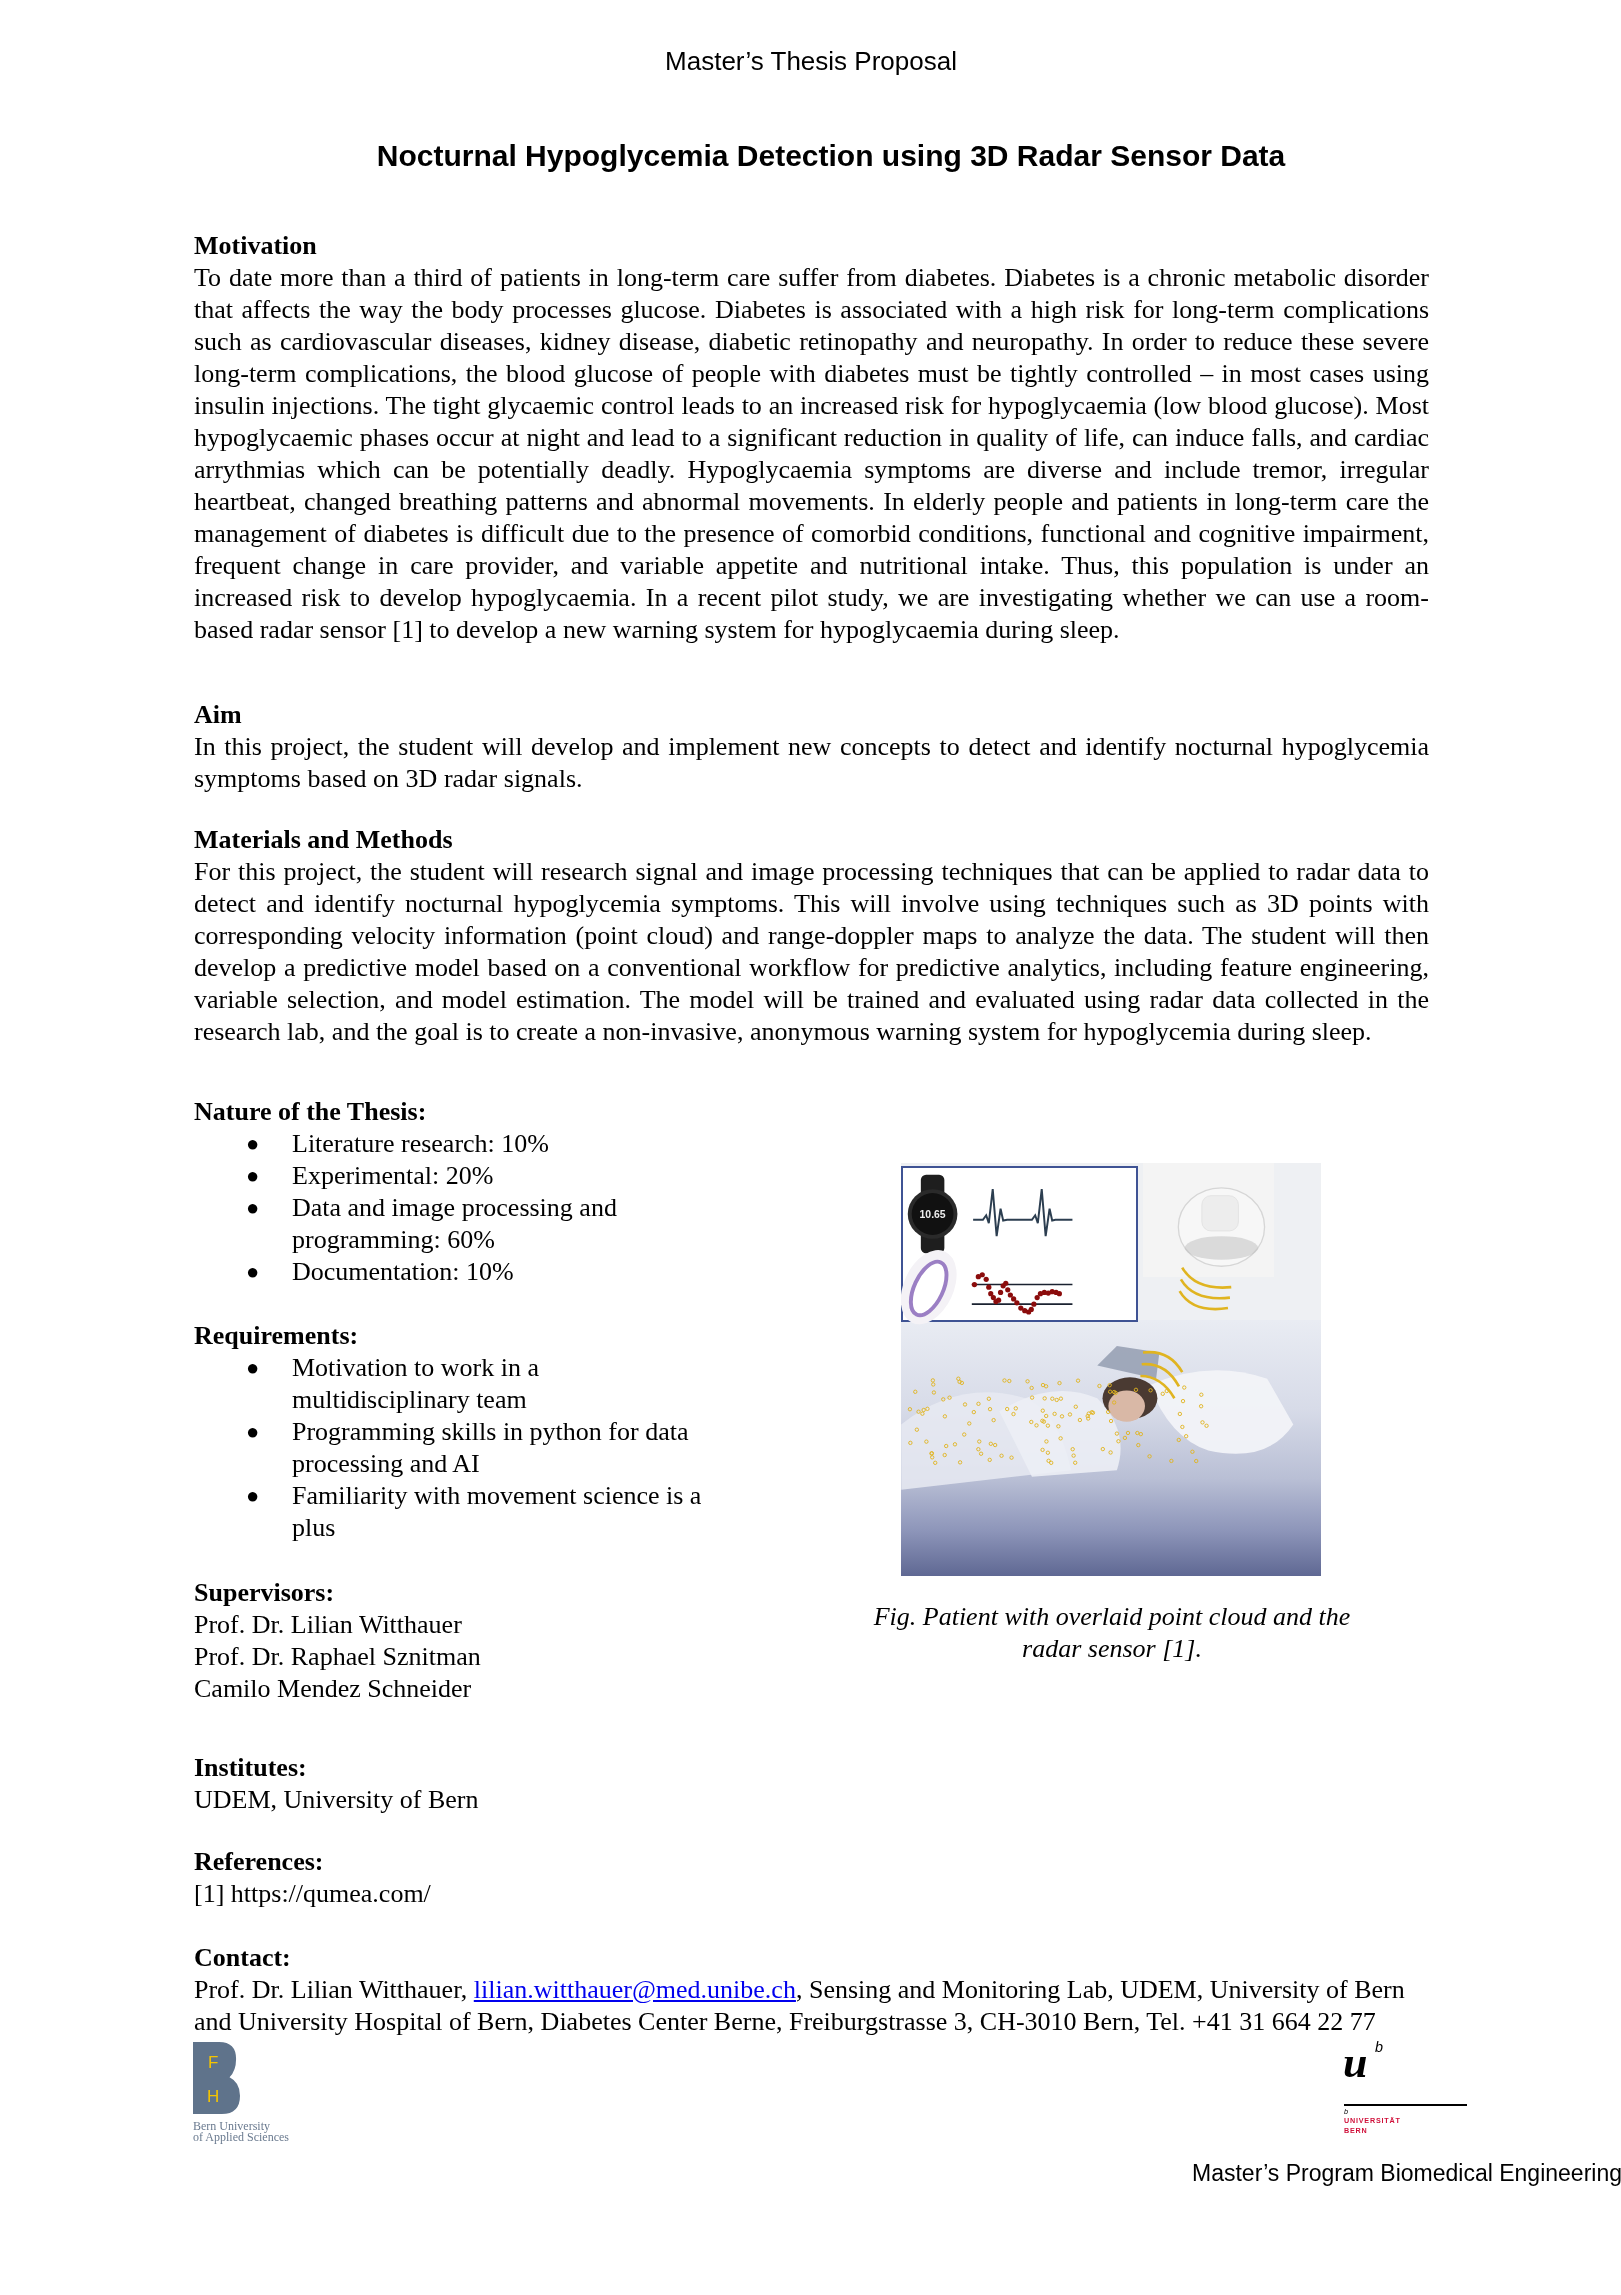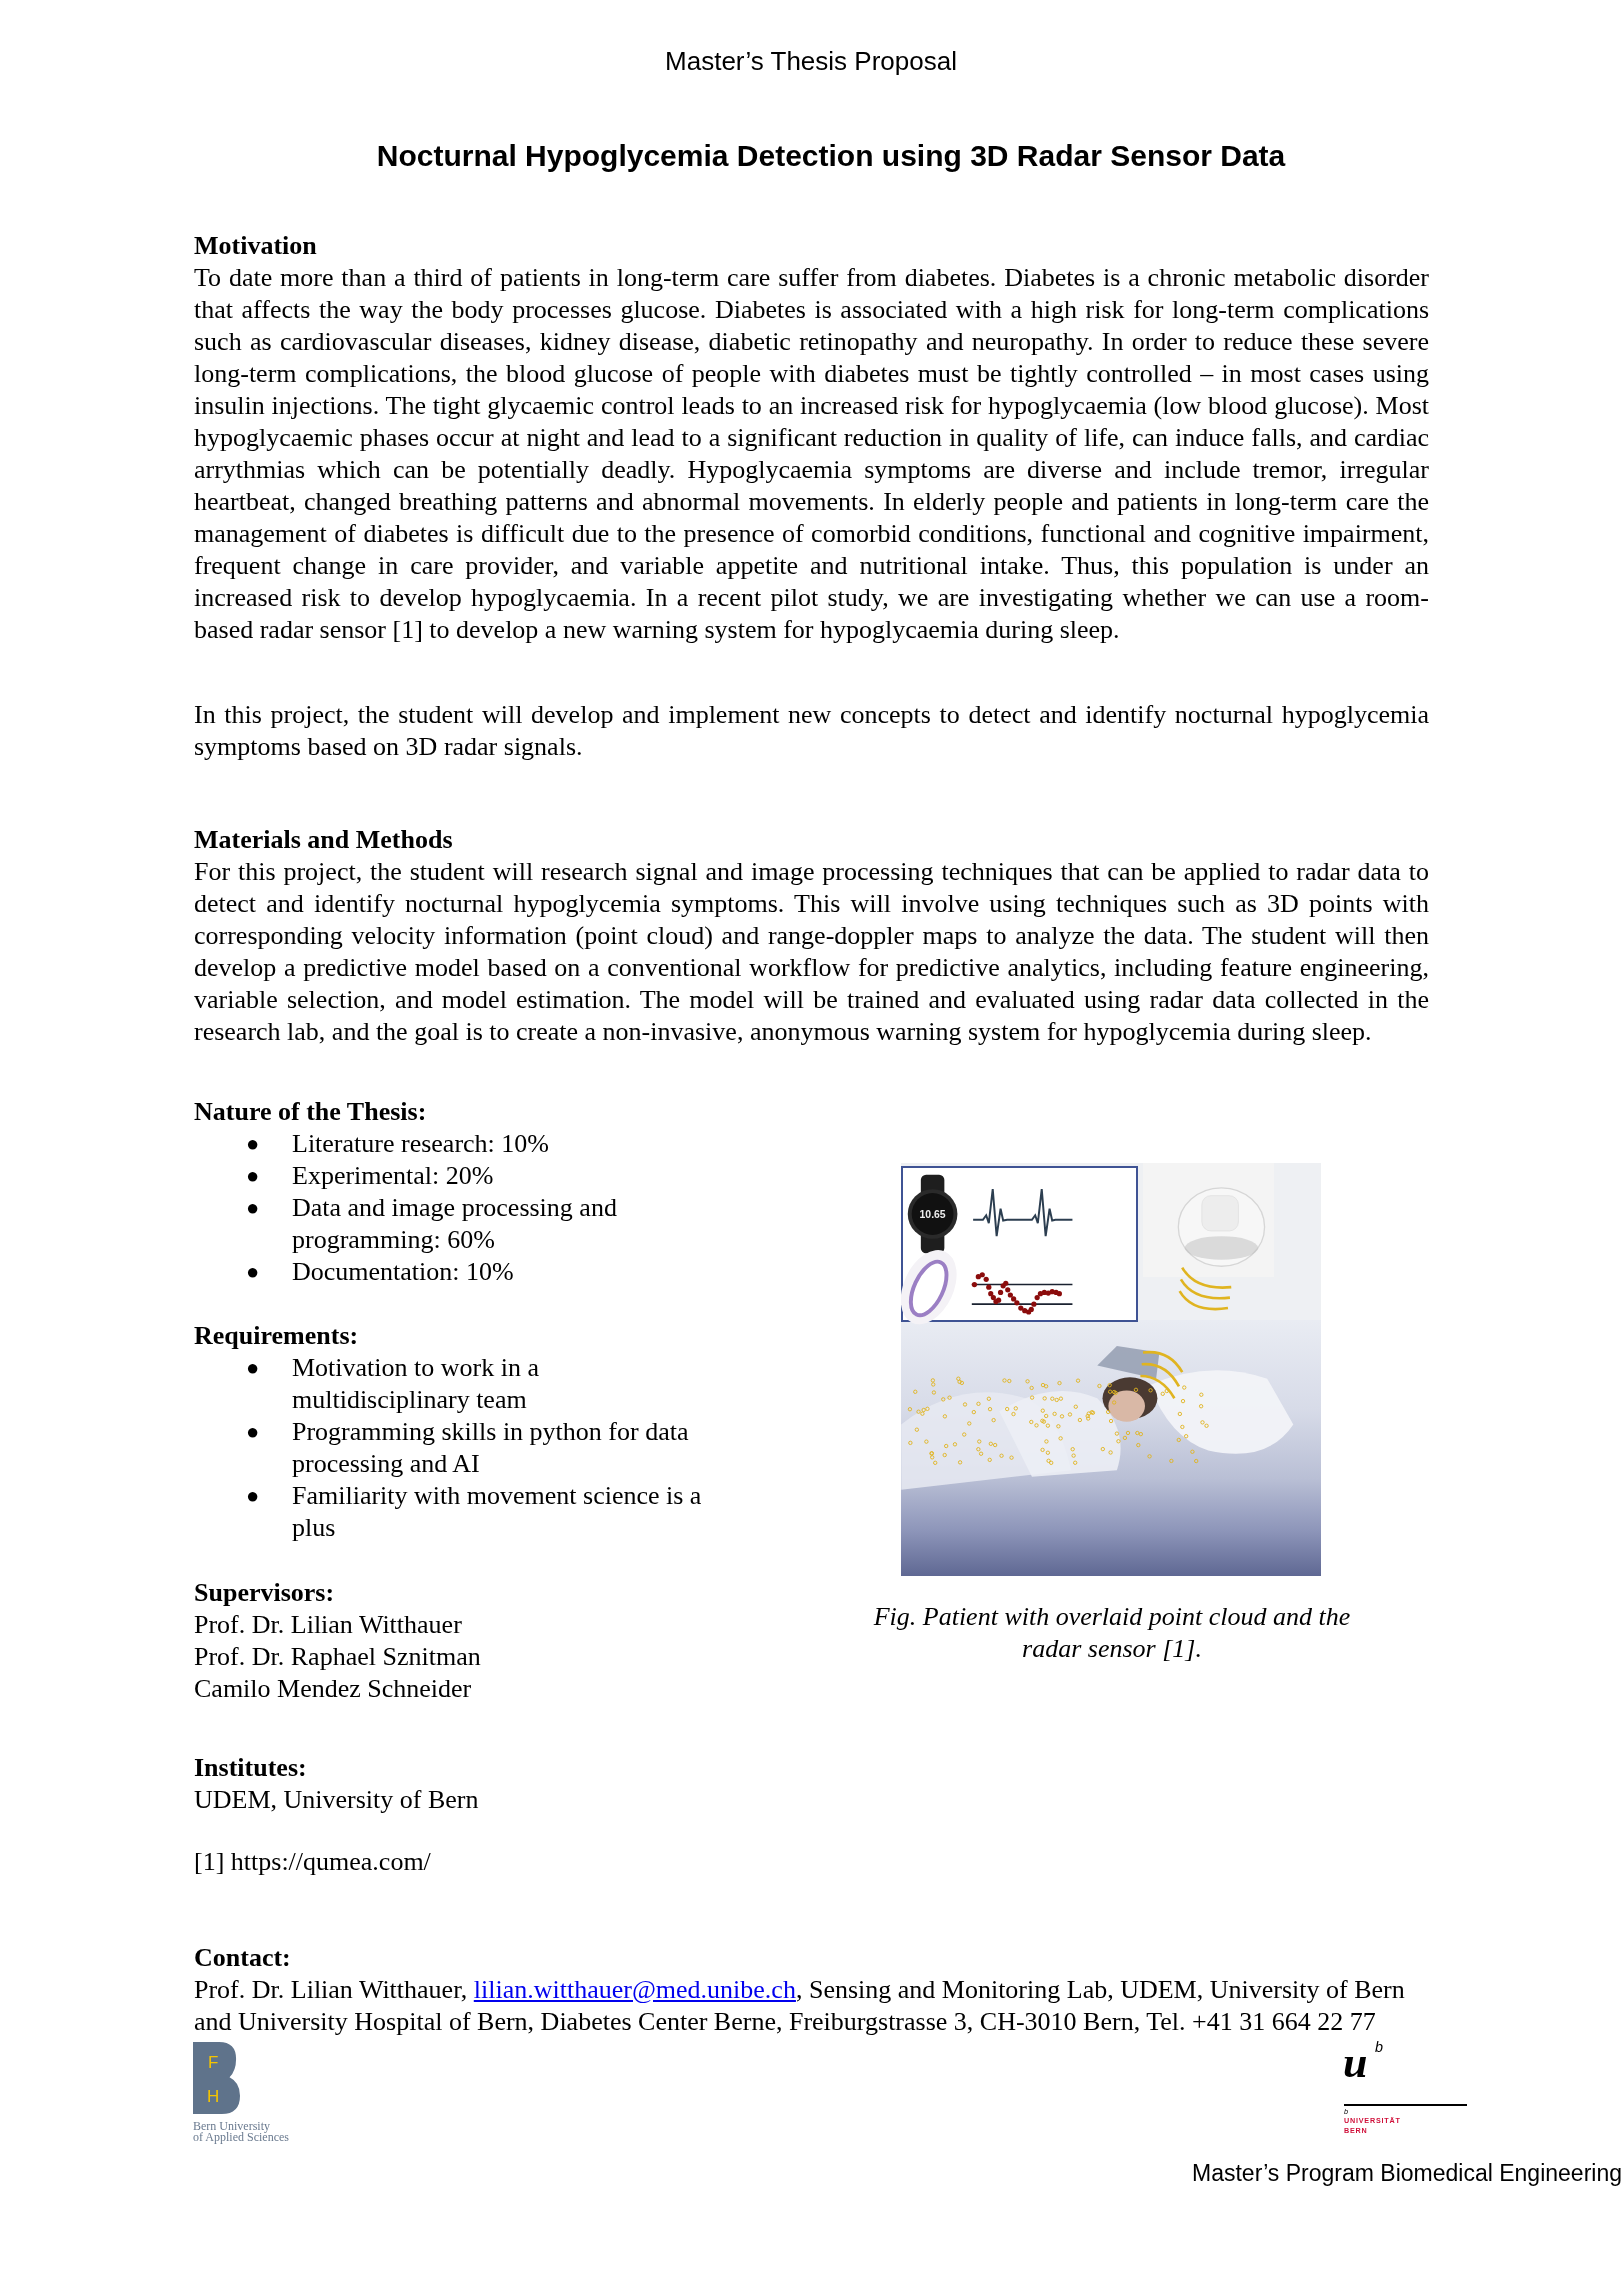--- a/index.html
+++ b/index.html
@@ -61,20 +61,21 @@
 
 <div id="page-header" class="abs sans">Master’s Thesis Proposal</div>
 <div id="doc-title" class="abs sans">Nocturnal Hypoglycemia Detection using 3D Radar Sensor Data</div>
 
 <div id="sec-background" class="abs serif body-col">
   <span class="sec-head">Motivation</span>
   <div class="justify">To date more than a third of patients in long-term care suffer from diabetes. Diabetes is a chronic metabolic disorder that affects the way the body processes glucose. Diabetes is associated with a high risk for long-term complications such as cardiovascular diseases, kidney disease, diabetic retinopathy and neuropathy. In order to reduce these severe long-term complications, the blood glucose of people with diabetes must be tightly controlled – in most cases using insulin injections. The tight glycaemic control leads to an increased risk for hypoglycaemia (low blood glucose). Most hypoglycaemic phases occur at night and lead to a significant reduction in quality of life, can induce falls, and cardiac arrythmias which can be potentially deadly. Hypoglycaemia symptoms are diverse and include tremor, irregular heartbeat, changed breathing patterns and abnormal movements. In elderly people and patients in long-term care the management of diabetes is difficult due to the presence of comorbid conditions, functional and cognitive impairment, frequent change in care provider, and variable appetite and nutritional intake. Thus, this population is under an increased risk to develop hypoglycaemia. In a recent pilot study, we are investigating whether we can use a room-based radar sensor [1] to develop a new warning system for hypoglycaemia during sleep.</div>
 </div>
 
 <div id="sec-aim" class="abs serif body-col">
+  <span class="sec-head">Aim</span>
   <div class="justify">In this project, the student will develop and implement new concepts to detect and identify nocturnal hypoglycemia symptoms based on 3D radar signals.</div>
 </div>
 
 <div id="sec-methods" class="abs serif body-col">
   <span class="sec-head">Materials and Methods</span>
   <div class="justify">For this project, the student will research signal and image processing techniques that can be applied to radar data to detect and identify nocturnal hypoglycemia symptoms. This will involve using techniques such as 3D points with corresponding velocity information (point cloud) and range-doppler maps to analyze the data. The student will then develop a predictive model based on a conventional workflow for predictive analytics, including feature engineering, variable selection, and model estimation. The model will be trained and evaluated using radar data collected in the research lab, and the goal is to create a non-invasive, anonymous warning system for hypoglycemia during sleep.</div>
 </div>
 
 <div id="sec-nature" class="abs serif left-col">
   <span class="sec-head">Nature of the Thesis:</span>
@@ -101,20 +102,21 @@
   <div>Prof. Dr. Raphael Sznitman</div>
   <div>Camilo Mendez Schneider</div>
 </div>
 
 <div id="sec-institutes" class="abs serif left-col">
   <span class="sec-head">Institutes:</span>
   <div>UDEM, University of Bern</div>
 </div>
 
 <div id="sec-references" class="abs serif left-col">
+  <span class="sec-head">References:</span>
   <div>[1] https://qumea.com/</div>
 </div>
 
 <div id="sec-contact" class="abs serif">
   <span class="sec-head">Contact:</span>
   <div><span>Prof. Dr. Lilian Witthauer, </span><a class="email-link">lilian.witthauer@med.unibe.ch</a><span>, Sensing and Monitoring Lab, UDEM, University of Bern and University Hospital of Bern, Diabetes Center Berne, Freiburgstrasse 3, CH-3010 Bern, Tel. +41 31 664 22 77</span></div>
 </div>
 
 <div id="figure" class="abs">
   <div id="fig-sensor-bg"></div>

